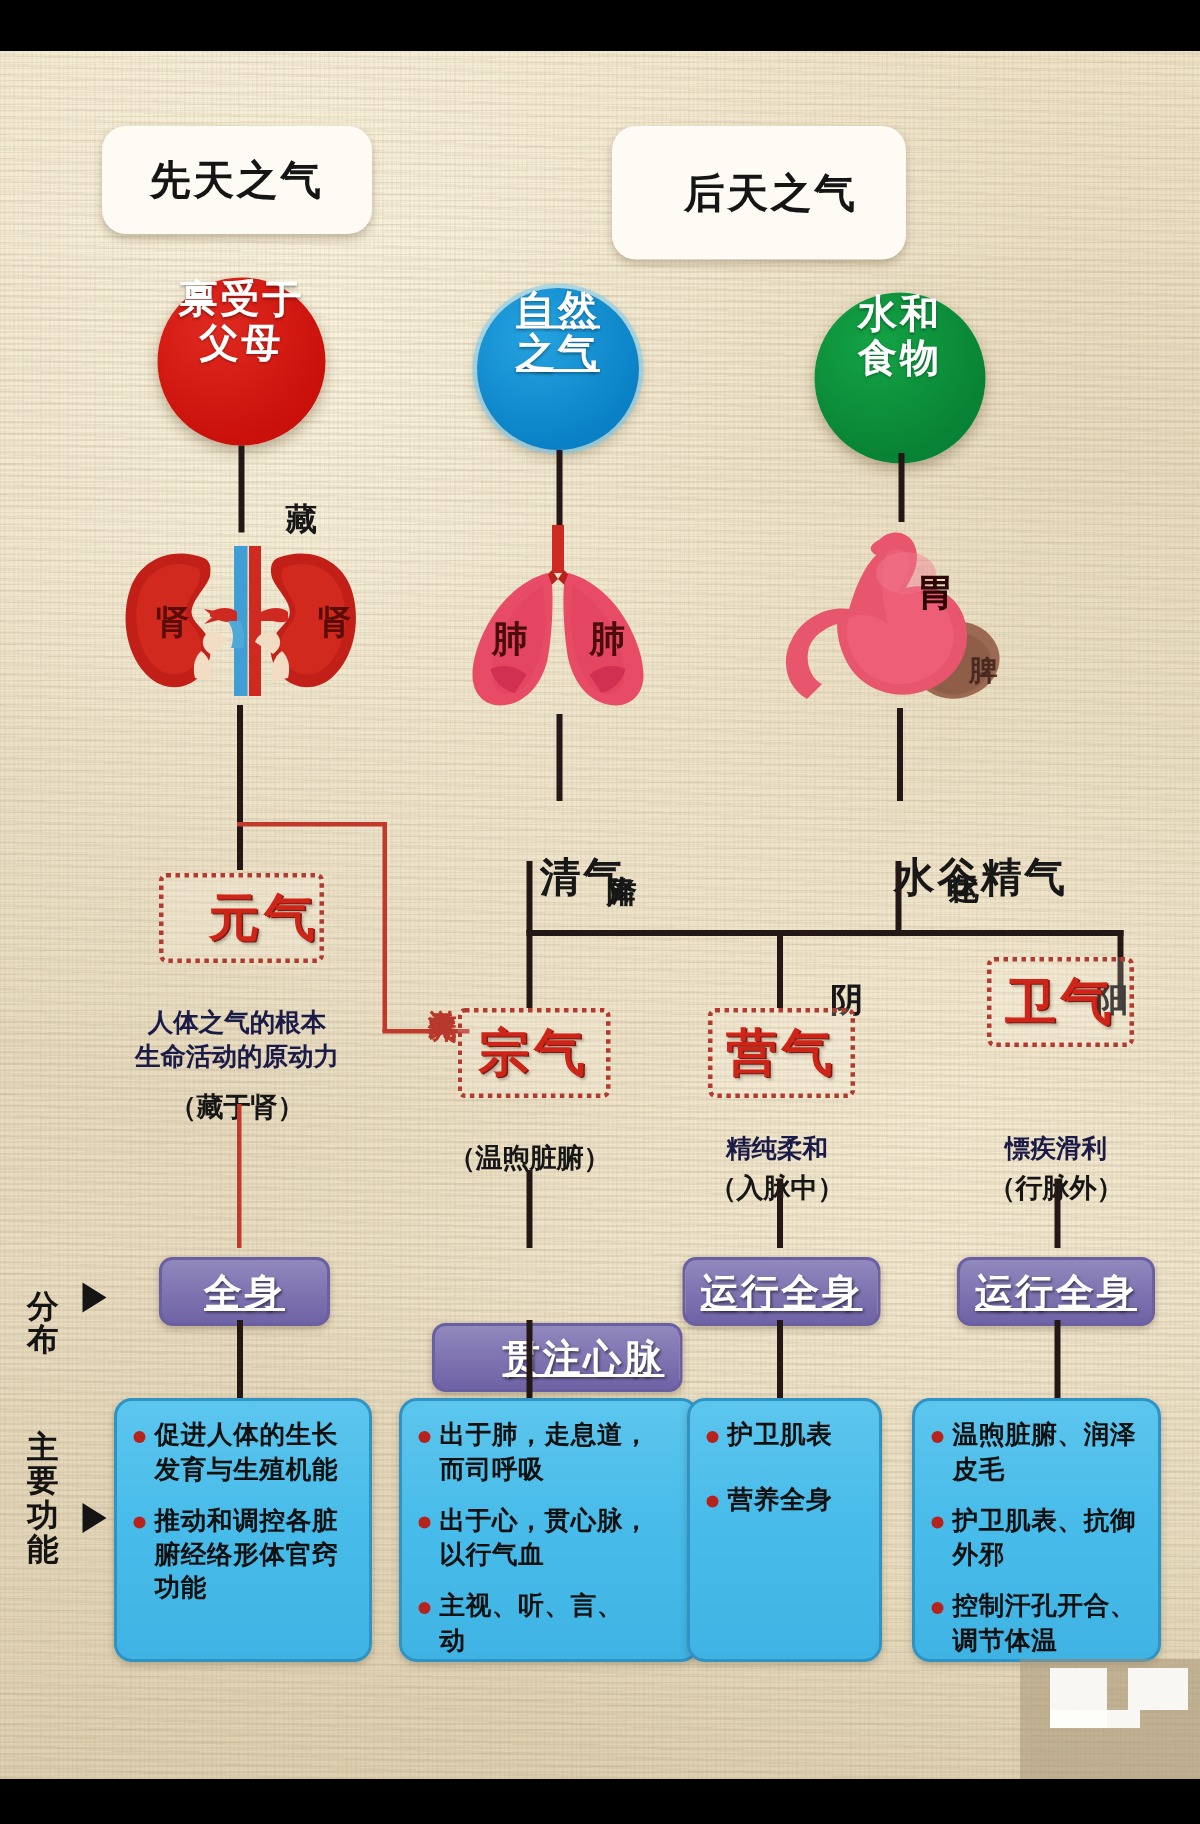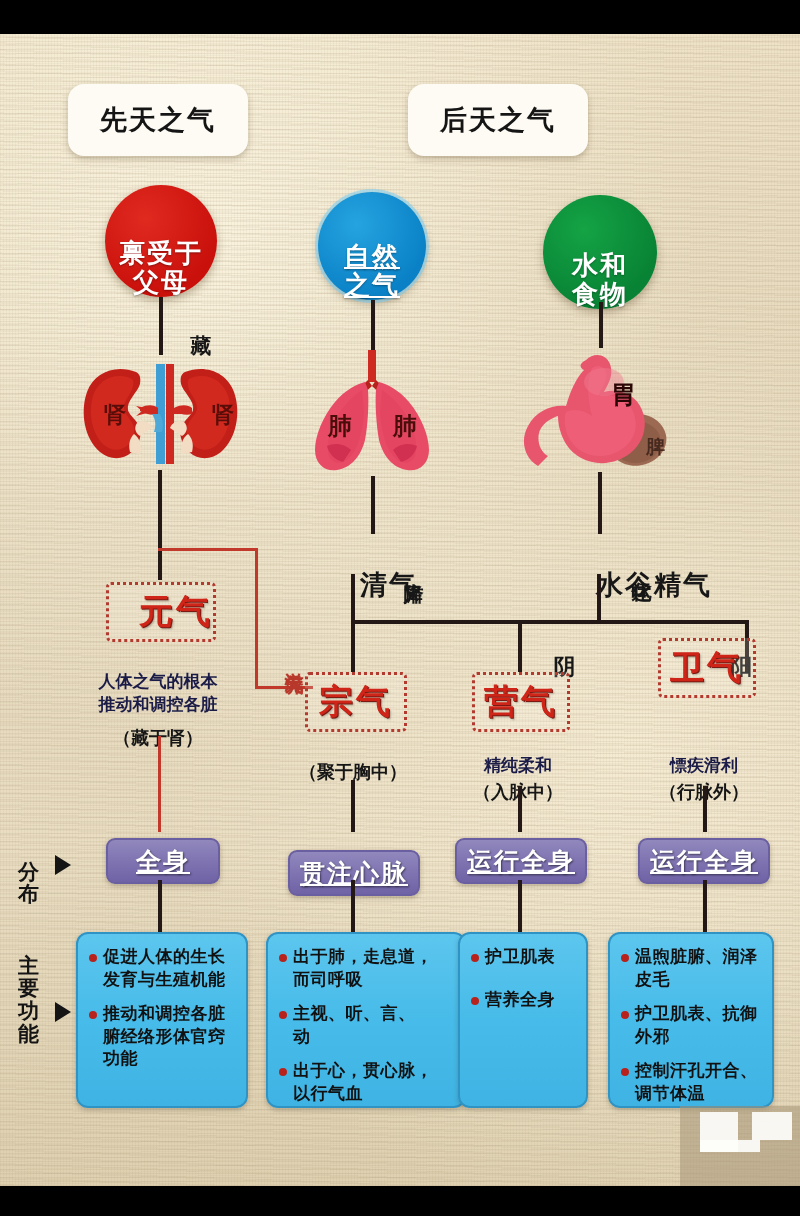--- a/index.html
+++ b/index.html
@@ -35,21 +35,21 @@
   .pill{
     position:absolute;background:#fdfbf3;border-radius:16px;
     box-shadow:0 3px 6px rgba(90,70,40,.30);
     display:flex;align-items:center;justify-content:center;
     font-size:27px;font-weight:bold;color:#151515;letter-spacing:2px;
   }
 
   
   .circ{
     position:absolute;border-radius:50%;
-    display:flex;flex-direction:column;align-items:center;justify-content:flex-end;
+    display:flex;flex-direction:column;align-items:center;justify-content:flex-start;
     color:#fff;font-weight:bold;font-size:26px;line-height:1.12;letter-spacing:2px;
     text-shadow:0 1px 2px rgba(0,0,0,.35);
     box-shadow:0 4px 9px rgba(80,60,30,.35);
   }
   .circ.red{background:radial-gradient(circle at 36% 30%,#e02a20,#c9100b 72%);}
   .circ.blue{background:radial-gradient(circle at 36% 30%,#25a3e0,#0a81c6 72%);
              box-shadow:0 0 0 3px rgba(120,205,245,.55),0 4px 9px rgba(80,60,30,.35);}
   .circ.green{background:radial-gradient(circle at 36% 30%,#14a345,#088234 72%);}
 
   
@@ -119,21 +119,21 @@
 </style>
 </head>
 <body>
 
 <div id="stage">
   <div id="paper"></div>
 
   <div class="pill" style="left:68px;top:84px;width:180px;height:72px;">
     <span>先天之气</span>
   </div>
-  <div class="pill" style="left:408px;top:84px;width:180px;height:72px;">
+  <div class="pill" style="left:408px;top:84px;width:180px;height:89px;padding-left:16px;">
     <span>后天之气</span>
   </div>
 
   <div class="circ red" style="left:105px;top:185px;width:112px;height:112px;">
     <span>禀受于</span>
     <span>父母</span>
   </div>
   <div class="circ blue" style="left:318px;top:192px;width:108px;height:108px;text-decoration:underline;">
     <span>自然</span>
     <span>之气</span>
@@ -269,31 +269,31 @@
   <div class="rh" style="left:255px;top:686px;width:58px;"></div>
   <div class="lbl vtxt" style="left:264px;top:570px;font-size:19px;font-weight:bold;color:#b8382c;letter-spacing:1px;">
     <span>滋养元气</span>
   </div>
 
   <div class="qibox" style="left:106px;top:582px;width:104px;height:54px;justify-content:flex-end;">
     <span>元气</span>
   </div>
   <div class="qidesc" style="left:58px;top:648px;width:200px;">
     <span>人体之气的根本
-推动和调控各脏</span>
+生命活动的原动力</span>
   </div>
   <div class="qisub" style="left:58px;top:702px;width:200px;">
     <span>（藏于肾）</span>
   </div>
 
   <div class="qibox" style="left:305px;top:672px;width:96px;height:54px;">
     <span>宗气</span>
   </div>
   <div class="qisub" style="left:273px;top:736px;width:160px;">
-    <span>（聚于胸中）</span>
+    <span>（温煦脏腑）</span>
   </div>
 
   <div class="qibox" style="left:472px;top:672px;width:92px;height:54px;">
     <span>营气</span>
   </div>
   <div class="qidesc" style="left:448px;top:732px;width:140px;">
     <span>精纯柔和</span>
   </div>
   <div class="qisub" style="left:448px;top:756px;width:140px;">
     <span>（入脉中）</span>
@@ -319,21 +319,21 @@
 
   <div class="sidelbl" style="left:18px;top:838px;line-height:1.08;white-space:pre-line;">
     <span>分
 布</span>
   </div>
   <div class="tri" style="left:55px;top:855px;"></div>
 
   <div class="pbox" style="left:106px;top:838px;width:110px;height:42px;">
     <span>全身</span>
   </div>
-  <div class="pbox" style="left:288px;top:850px;width:128px;height:42px;">
+  <div class="pbox" style="left:288px;top:882px;width:128px;height:42px;padding-left:35px;">
     <span>贯注心脉</span>
   </div>
   <div class="pbox" style="left:455px;top:838px;width:128px;height:42px;">
     <span>运行全身</span>
   </div>
   <div class="pbox" style="left:638px;top:838px;width:128px;height:42px;">
     <span>运行全身</span>
   </div>
 
   <div class="vline" style="left:158px;top:880px;height:52px;"></div>
@@ -356,24 +356,24 @@
       <li>推动和调控各脏
 腑经络形体官窍
 功能</li>
     </ul>
   </div>
 
   <div class="fbox" style="left:266px;top:932px;width:200px;height:176px;">
     <ul>
       <li>出于肺，走息道，
 而司呼吸</li>
+      <li>出于心，贯心脉，
+以行气血</li>
       <li>主视、听、言、
 动</li>
-      <li>出于心，贯心脉，
-以行气血</li>
     </ul>
   </div>
 
   <div class="fbox" style="left:458px;top:932px;width:130px;height:176px;">
     <ul>
       <li style="margin-bottom:20px;">护卫肌表</li>
       <li>营养全身</li>
     </ul>
   </div>
 

